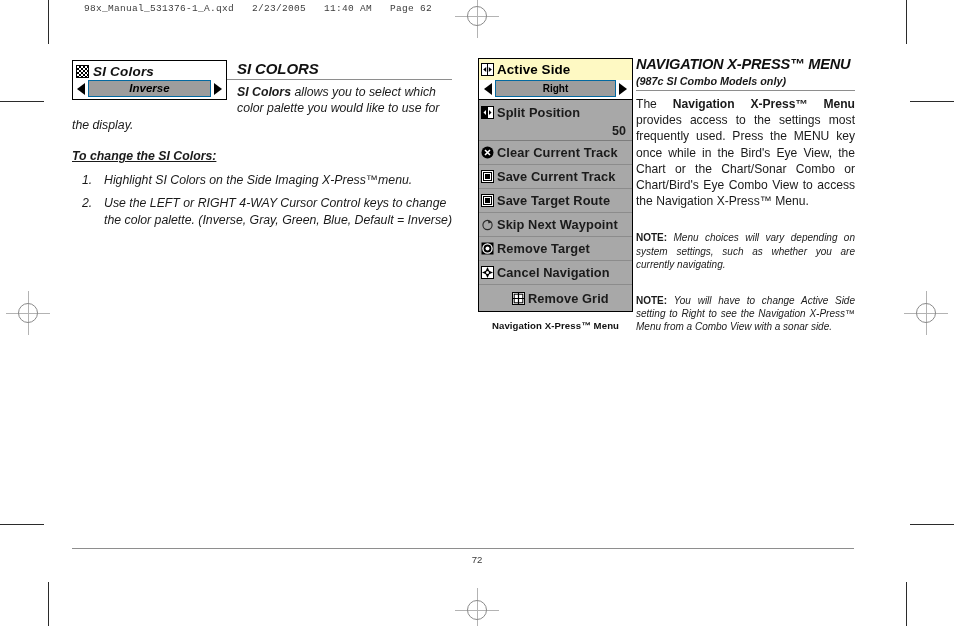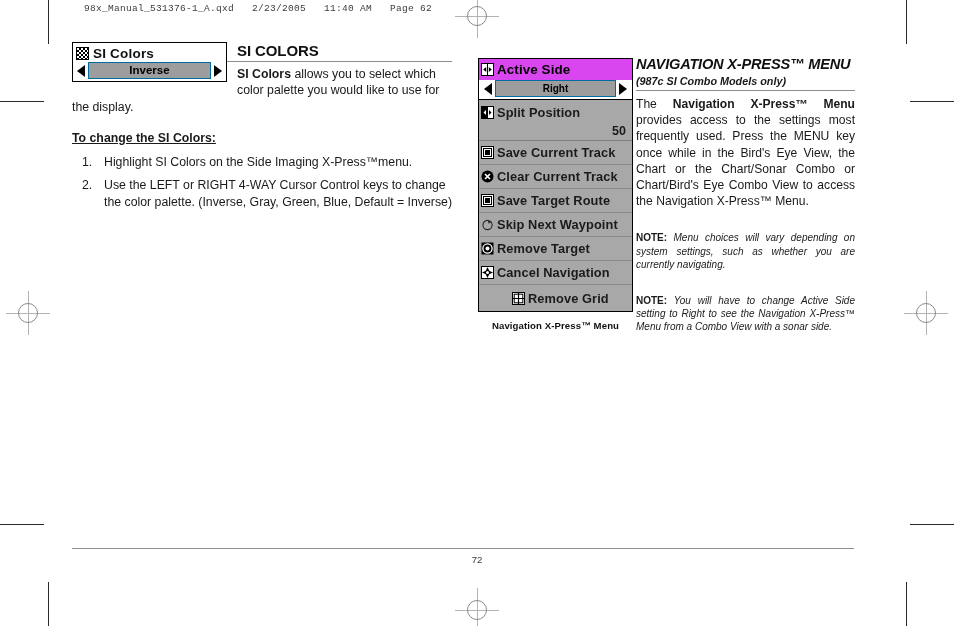--- a/index.html
+++ b/index.html
@@ -38,21 +38,21 @@
     color: #3c3c3c;
     white-space: pre;
   }
 
   
   .page { position: absolute; left: 0; top: 0; width: 954px; height: 626px; }
 
   .col { position: absolute; }
 
   
-  .col-left { left: 72px; top: 42px; width: 380px; }
+  .col-left { left: 72px; top: 60px; width: 380px; font-style: italic; }
 
   .si-widget {
     width: 155px;
     border: 1.6px solid #000;
     background: #fff;
     float: left;
     margin: 0 10px 2px 0;
   }
   .si-widget-title {
     display: flex; align-items: center;
@@ -155,21 +155,21 @@
   }
   .dm-row {
     display: flex;
     align-items: center;
     padding: 1px 2px;
     height: 24px;
     border-bottom: 1px solid #8c8c8c;
     position: relative;
   }
   .dm-row.header-row {
-    background: #d946ef;
+    background: #fef9c3;
     border-bottom: none;
     height: 21px;
   }
   .dm-valuerow {
     background: #ffffff;
     display: flex; align-items: center;
     padding: 0 5px 2px 5px;
     border-bottom: 1.4px solid #000;
   }
   .dm-valuerow .value-bar { font-size: 10px; }
@@ -372,36 +372,36 @@
           </svg>
         </span>
         <span class="dm-label">Split Position</span>
       </div>
 
       <div class="dm-subrow">50</div>
 
       <div class="dm-row">
         <span class="dm-icon">
           <svg width="13" height="13" viewBox="0 0 13 13">
+            <circle cx="6.5" cy="6.5" r="6" fill="#000"></circle>
+            <path d="M4 4 L9 9 M9 4 L4 9" stroke="#fff" stroke-width="1.6" fill="none"></path>
+          </svg>
+        </span>
+        <span class="dm-label">Clear Current Track</span>
+      </div>
+
+      <div class="dm-row">
+        <span class="dm-icon">
+          <svg width="13" height="13" viewBox="0 0 13 13">
             <rect x="0.5" y="0.5" width="12" height="12" fill="#fff" stroke="#000"></rect>
             <rect x="2.5" y="2.5" width="8" height="8" fill="none" stroke="#000"></rect>
             <rect x="4" y="4" width="5" height="5" fill="#000"></rect>
           </svg>
         </span>
         <span class="dm-label">Save Current Track</span>
-      </div>
-
-      <div class="dm-row">
-        <span class="dm-icon">
-          <svg width="13" height="13" viewBox="0 0 13 13">
-            <circle cx="6.5" cy="6.5" r="6" fill="#000"></circle>
-            <path d="M4 4 L9 9 M9 4 L4 9" stroke="#fff" stroke-width="1.6" fill="none"></path>
-          </svg>
-        </span>
-        <span class="dm-label">Clear Current Track</span>
       </div>
 
       <div class="dm-row">
         <span class="dm-icon">
           <svg width="13" height="13" viewBox="0 0 13 13">
             <rect x="0.5" y="0.5" width="12" height="12" fill="#fff" stroke="#000"></rect>
             <rect x="2.5" y="2.5" width="8" height="8" fill="none" stroke="#000"></rect>
             <rect x="4" y="4" width="5" height="5" fill="#000"></rect>
           </svg>
         </span>

